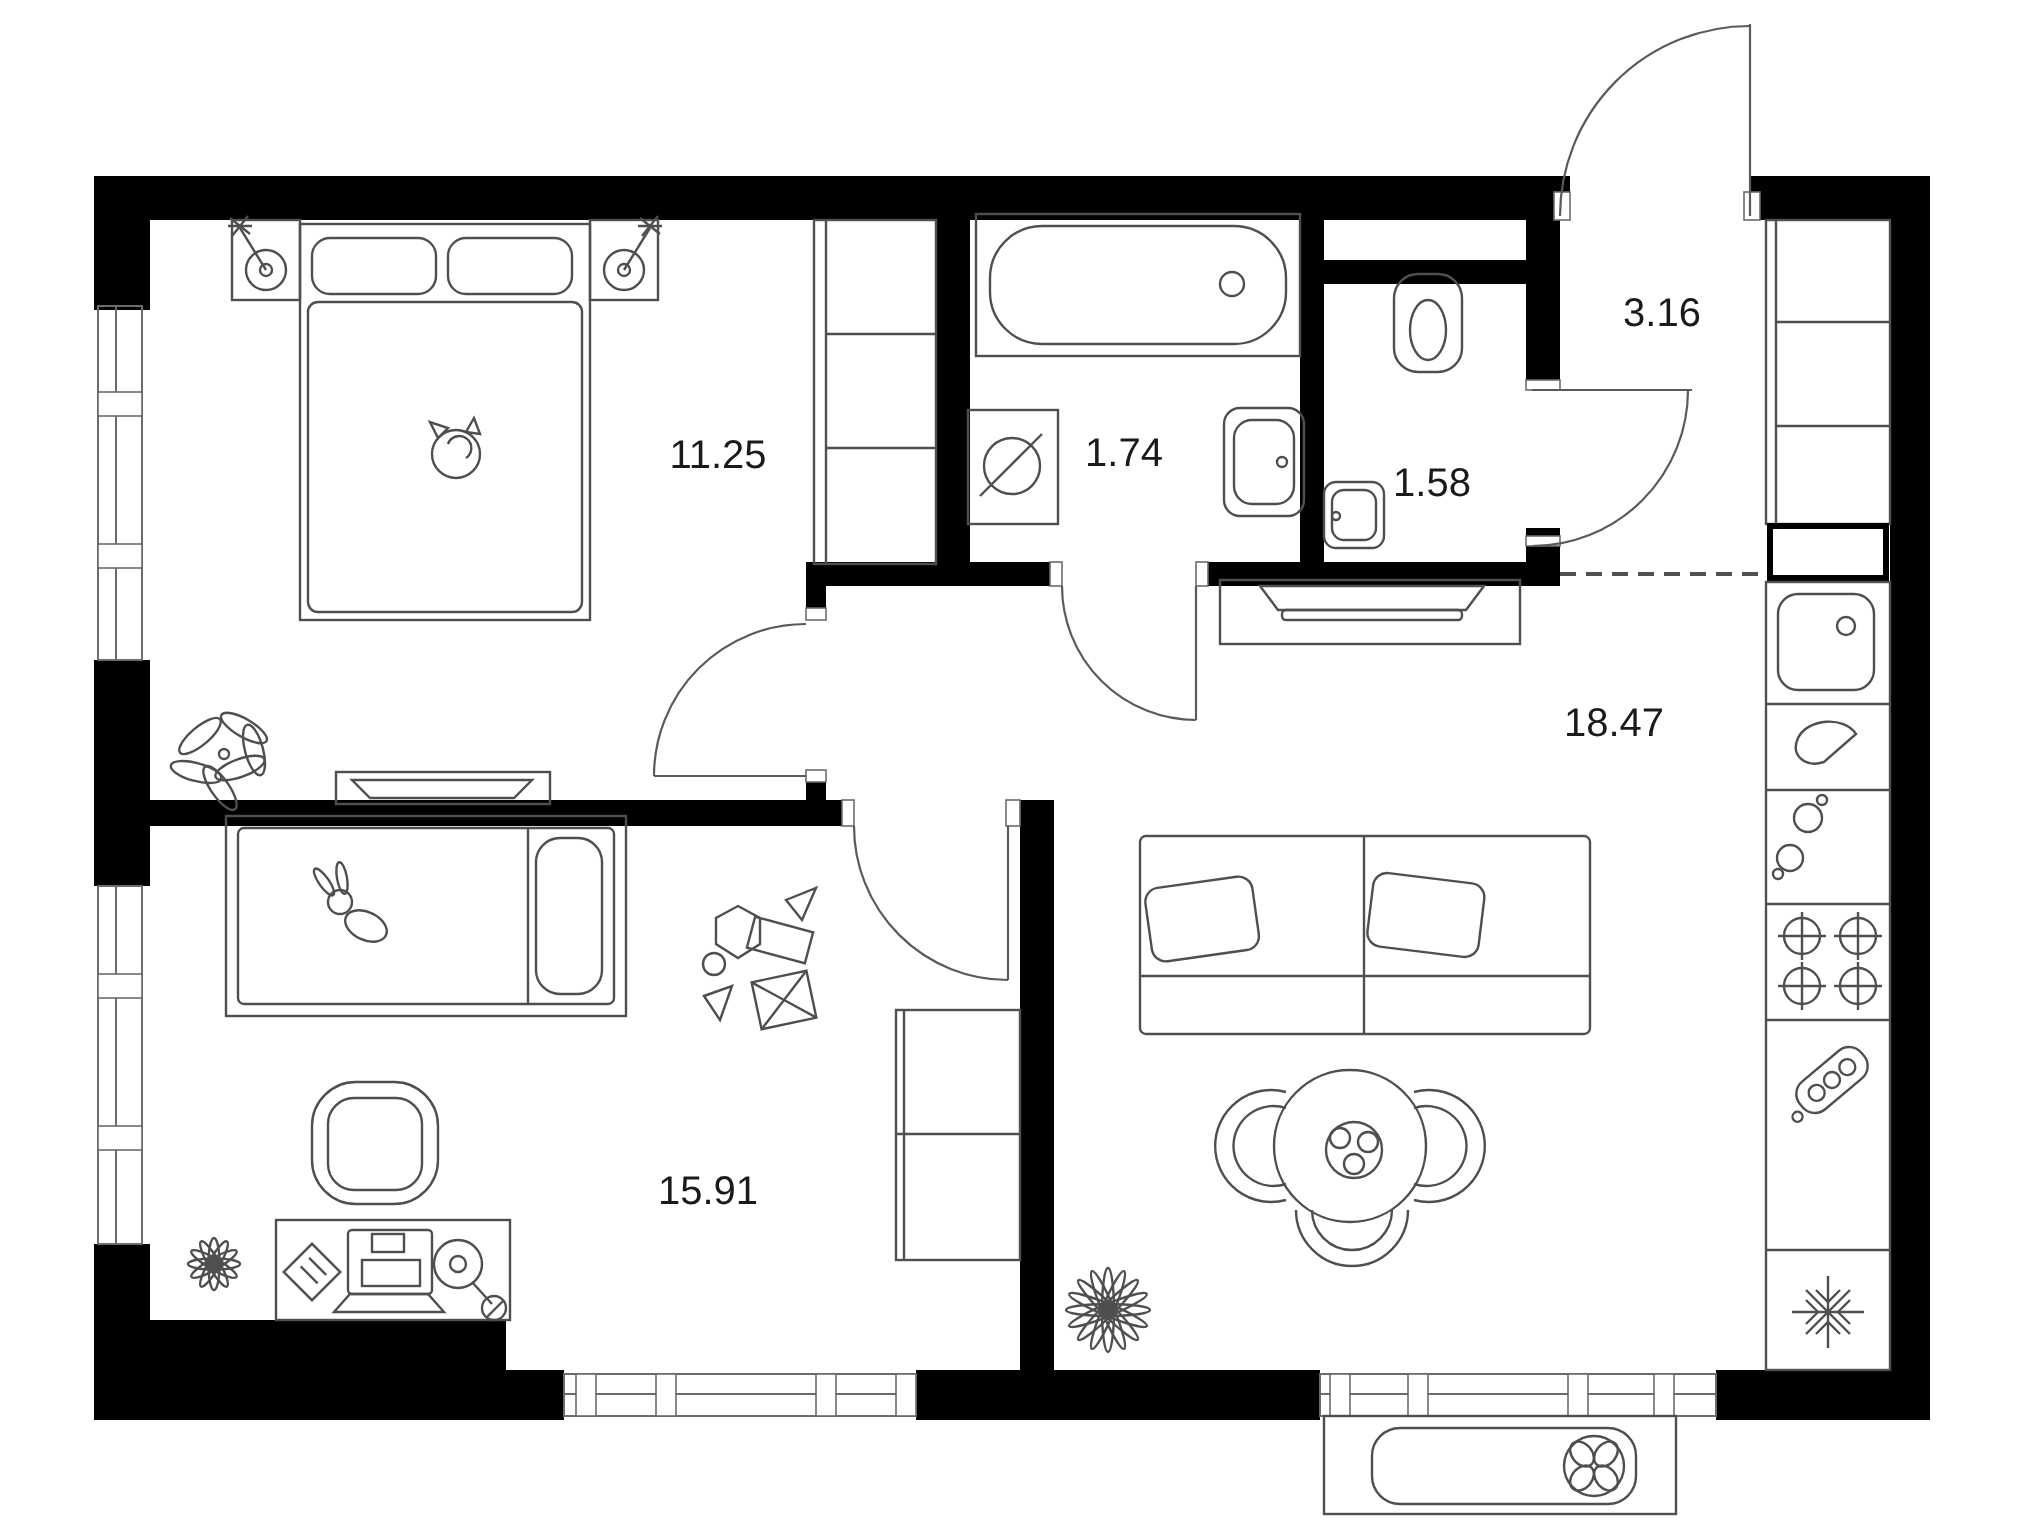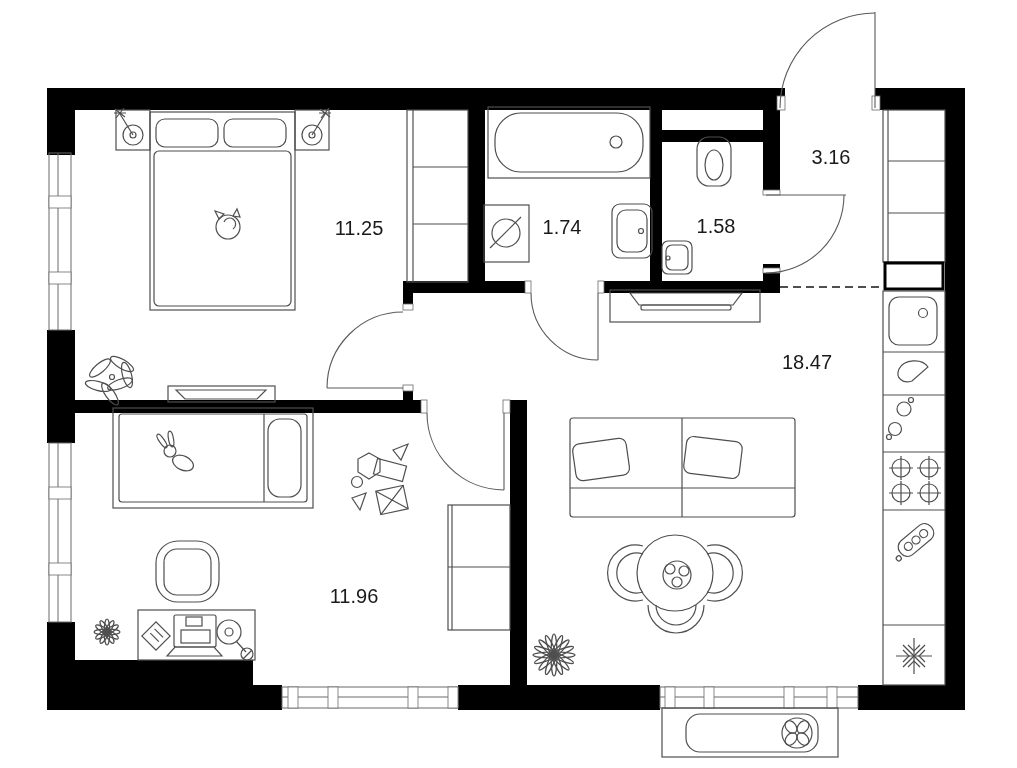--- a/index.html
+++ b/index.html
@@ -392,17 +392,17 @@
       <ellipse class="furn" cx="791" cy="727" rx="5" ry="7" transform="rotate(-40 791 727)"></ellipse>
       <ellipse class="furn" cx="803" cy="727" rx="5" ry="7" transform="rotate(40 803 727)"></ellipse>
       <ellipse class="furn" cx="791" cy="739" rx="5" ry="7" transform="rotate(40 791 739)"></ellipse>
       <ellipse class="furn" cx="803" cy="739" rx="5" ry="7" transform="rotate(-40 803 739)"></ellipse>
     </g>
   </g>
 </svg>
 
   <div class="room-label" style="left:336px;top:228px;margin-left:23px;">11.25</div>
   <div class="room-label" style="left:562px;top:227px;">1.74</div>
-  <div class="room-label" style="left:716px;top:226px;text-align:center;">1.58</div>
+  <div class="room-label" style="left:716px;top:242px;text-align:center;">1.58</div>
   <div class="room-label" style="left:831px;top:157px;">3.16</div>
   <div class="room-label" style="left:807px;top:362px;">18.47</div>
-  <div class="room-label" style="left:354px;top:596px;">11.96</div>
+  <div class="room-label" style="left:354px;top:596px;">15.91</div>
 </div>
 
 </body></html>

